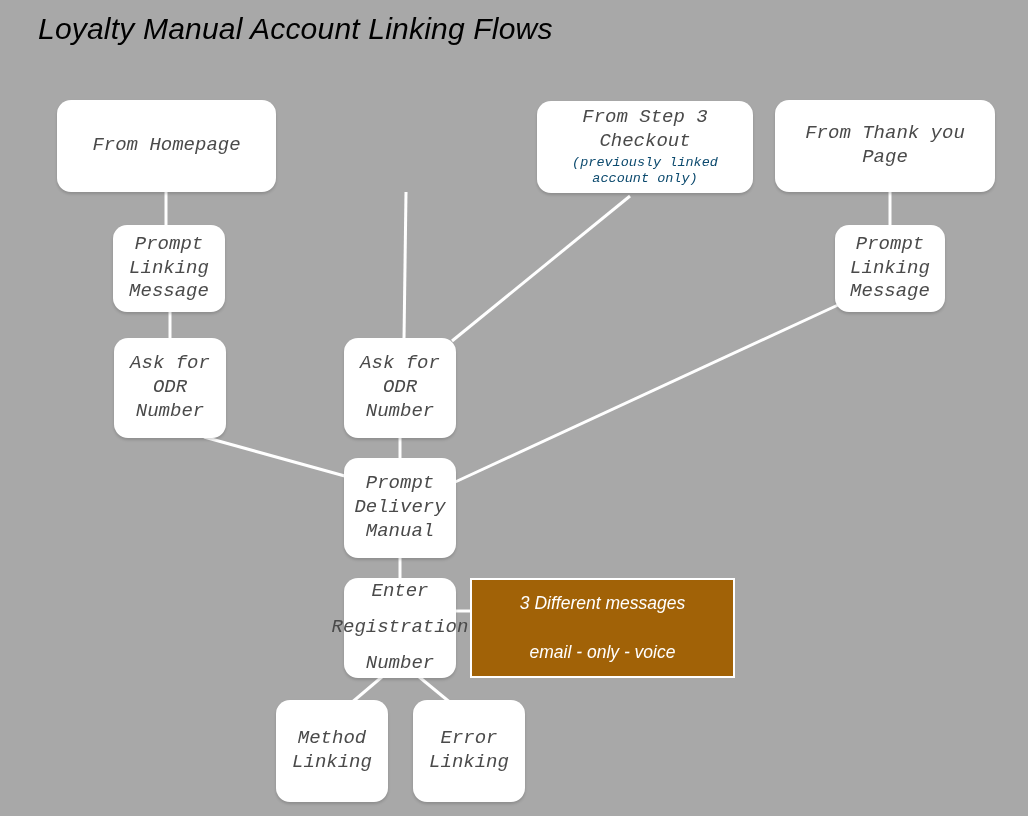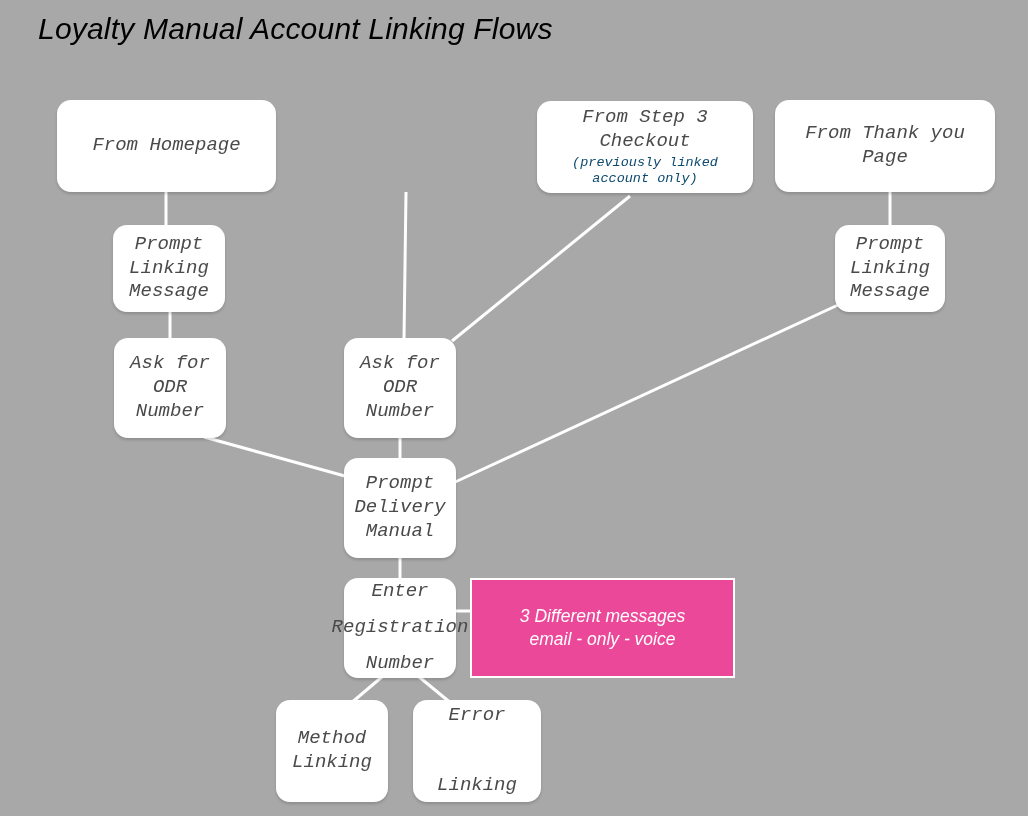--- a/index.html
+++ b/index.html
@@ -60,34 +60,34 @@
     font-style: italic;
     line-height: 1.2;
     margin-top: 1px;
     color: #0c4a6e;
   }
   .node .line {
     display: block;
   }
   .callout {
     position: absolute;
-    background: #ec4899;
+    background: #a16207;
     border: 2px solid #ffffff;
     border-radius: 0;
     color: #ffffff;
     font-style: italic;
     font-size: 17.5px;
     line-height: 1.32;
     display: flex;
     flex-direction: column;
     align-items: center;
-    justify-content: center;
+    justify-content: space-between;
     text-align: center;
     box-sizing: border-box;
-    padding: 0 10px;
+    padding: 12px 10px;
   }
   .callout .line { display: block; }
 </style>
 </head>
 <body>
 
 <div id="canvas">
 
   <svg id="connector-layer" width="1028" height="816" viewBox="0 0 1028 816">
     <g stroke="#ffffff" stroke-width="3" fill="none" stroke-linecap="butt">
@@ -173,18 +173,18 @@
   <div class="callout" style="left:470px; top:578px; width:265px; height:100px;">
     <span class="line">3 Different messages</span>
     <span class="line">email - only - voice</span>
   </div>
 
   <div class="node" style="left:276px; top:700px; width:112px; height:102px;">
     <span class="line">Method</span>
     <span class="line">Linking</span>
   </div>
 
-  <div class="node" style="left:413px; top:700px; width:128px; height:102px;justify-content:space-between;">
+  <div class="node" style="left:413px; top:700px; width:112px; height:102px;">
     <span class="line">Error</span>
     <span class="line">Linking</span>
   </div>
 
 </div>
 
 </body></html>

